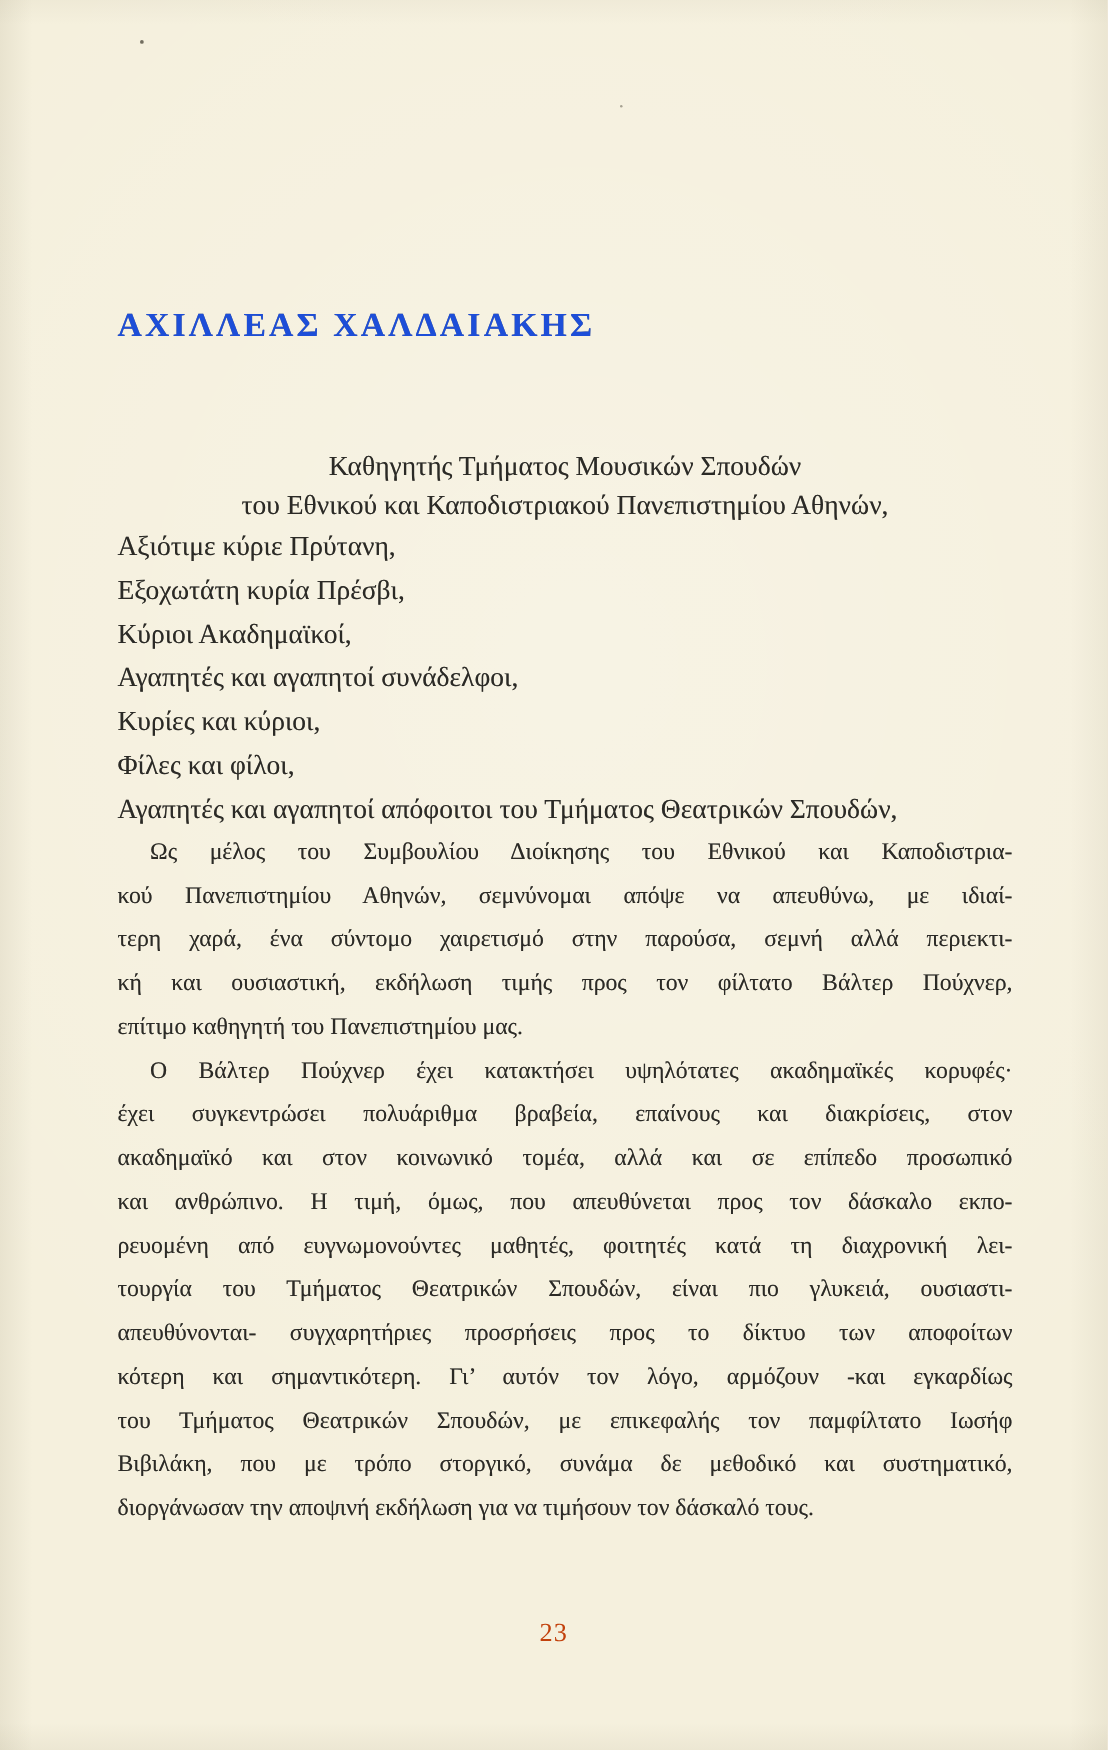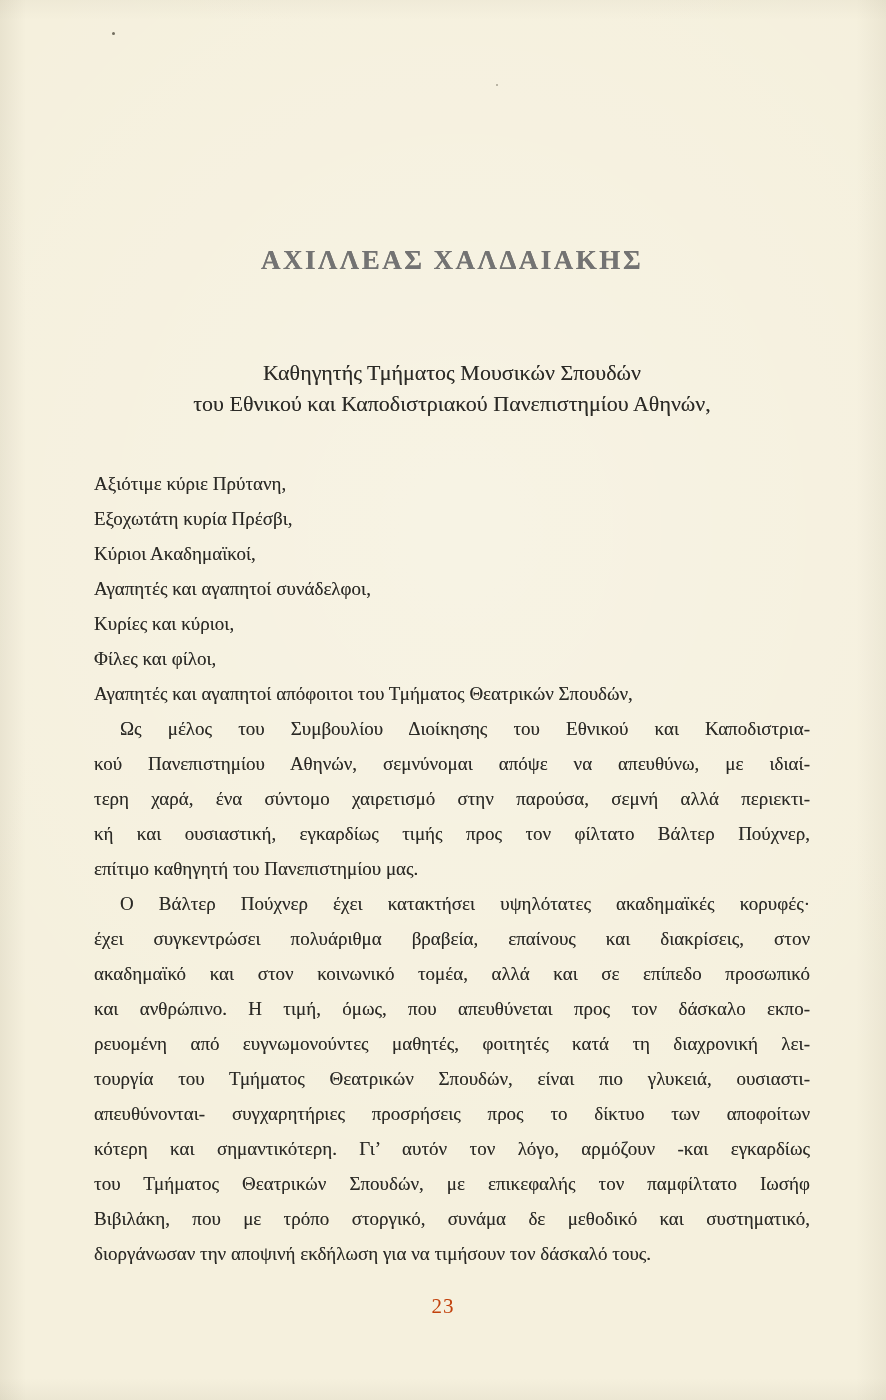--- a/index.html
+++ b/index.html
@@ -41,38 +41,36 @@
     top: 0;
     width: 716px;
   }
 
   .title {
     margin: 244px 0 0 0;
     font-size: 27px;
     line-height: 32px;
     font-weight: 700;
     letter-spacing: 2.5px;
-    text-align: center;
-    color: #737373;
+    color: #1d4ed8;
     text-shadow: 0 0 0.5px rgba(35,33,27,0.55);
   }
 
   .subtitle {
     margin-top: 81px;
     font-size: 22px;
     line-height: 31px;
   }
   .subtitle .line {
     text-align: center;
     text-align-last: center;
   }
 
   .salutations {
-    margin-top: 47px;
-    font-size: 19px;
+    font-size: 22px;
     line-height: 35px;
   }
   .salutations .line {
     text-align: left;
     text-align-last: left;
   }
 
   .paragraph {
     margin: 0;
     font-size: 19px;
@@ -129,21 +127,21 @@
         <div class="line">Αγαπητές και αγαπητοί συνάδελφοι,</div>
         <div class="line">Κυρίες και κύριοι,</div>
         <div class="line">Φίλες και φίλοι,</div>
         <div class="line last">Αγαπητές και αγαπητοί απόφοιτοι του Τμήματος Θεατρικών Σπουδών,</div>
       </div>
 
     <div class="paragraph">
         <div class="line">Ως μέλος του Συμβουλίου Διοίκησης του Εθνικού και Καποδιστρια-</div>
         <div class="line">κού Πανεπιστημίου Αθηνών, σεμνύνομαι απόψε να απευθύνω, με ιδιαί-</div>
         <div class="line">τερη χαρά, ένα σύντομο χαιρετισμό στην παρούσα, σεμνή αλλά περιεκτι-</div>
-        <div class="line">κή και ουσιαστική, εγκαρδίως τιμής προς τον φίλτατο Βάλτερ Πούχνερ,</div>
+        <div class="line">κή και ουσιαστική, εκδήλωση τιμής προς τον φίλτατο Βάλτερ Πούχνερ,</div>
         <div class="line last">επίτιμο καθηγητή του Πανεπιστημίου μας.</div>
       </div>
 
     <div class="paragraph">
         <div class="line">Ο Βάλτερ Πούχνερ έχει κατακτήσει υψηλότατες ακαδημαϊκές κορυφές·</div>
         <div class="line">έχει συγκεντρώσει πολυάριθμα βραβεία, επαίνους και διακρίσεις, στον</div>
         <div class="line">ακαδημαϊκό και στον κοινωνικό τομέα, αλλά και σε επίπεδο προσωπικό</div>
         <div class="line">και ανθρώπινο. Η τιμή, όμως, που απευθύνεται προς τον δάσκαλο εκπο-</div>
         <div class="line">ρευομένη από ευγνωμονούντες μαθητές, φοιτητές κατά τη διαχρονική λει-</div>
         <div class="line">τουργία του Τμήματος Θεατρικών Σπουδών, είναι πιο γλυκειά, ουσιαστι-</div>

